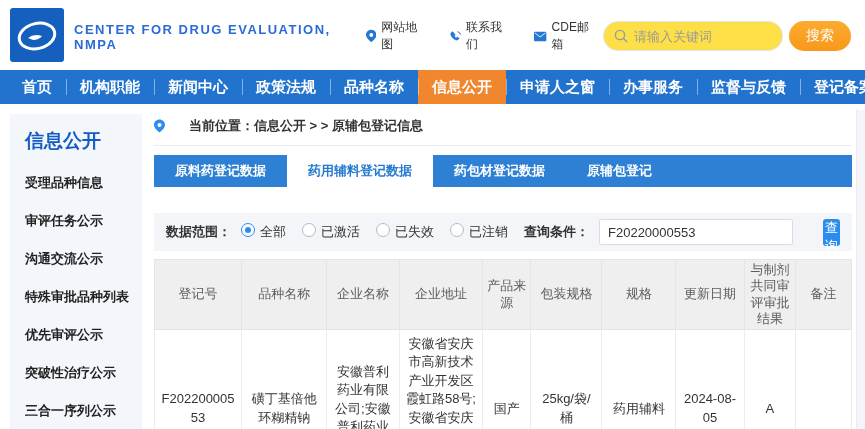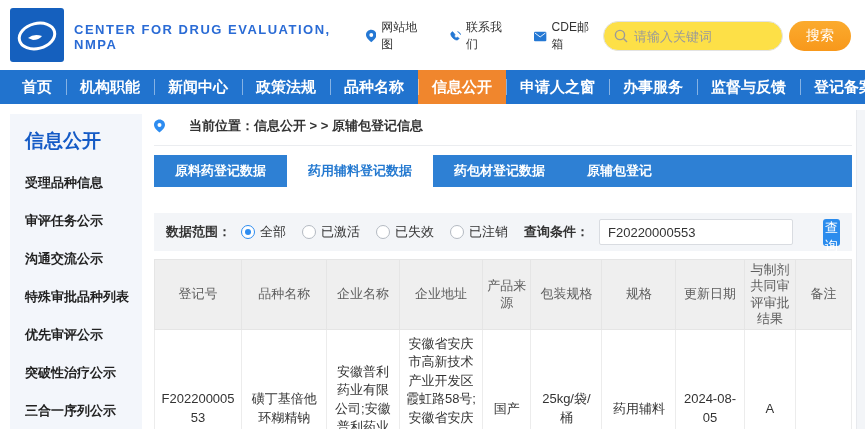--- a/index.html
+++ b/index.html
@@ -43,21 +43,21 @@
   .breadcrumb { display:flex; align-items:center; gap:24px; font-size:13px; color:#333; font-weight:600;
     padding:3px 0 10px; border-bottom:1px solid #ebedf0; margin-bottom:9px; }
 
   .tabs { display:flex; background:#2e80d4; height:32px; }
   .tab { padding:0 21px; line-height:32px; color:#fff; font-size:13px; font-weight:600; cursor:pointer; white-space:nowrap; }
   .tab.active { background:#fff; color:#2479d0; }
 
   .filter { margin-top:26px; background:#f3f5f8; height:38px; display:flex; align-items:center;
     padding:0 12px; font-size:13px; color:#333; }
   .f-label { font-weight:bold; margin-right:10px; white-space:nowrap; }
-  .radio-item { display:flex; align-items:center; margin-right:16px; cursor:pointer; white-space:nowrap;font-family:Liberation Mono, monospace; }
+  .radio-item { display:flex; align-items:flex-start; margin-right:16px; cursor:pointer; white-space:nowrap;font-family:Liberation Mono, monospace; }
   .radio { width:14px; height:14px; border-radius:50%; border:1px solid #b4bac2; background:#fff;
     margin-right:5px; position:relative; flex:0 0 14px; }
   .radio.selected { border-color:#2d8cf0; }
   .radio.selected::after { content:''; position:absolute; inset:3px; border-radius:50%; background:#2d8cf0; }
   .query-input { width:215px; height:26px; border:1px solid #d9dce1; background:#fff; padding:0 8px;
     font-size:13px; color:#333; border-radius:2px; outline:none; }
   .query-btn { margin-left:30px; width:52px; height:27px; background:#2b8ced; color:#fff; border:none;
     border-radius:3px; font-size:13px; cursor:pointer; }
 
   table.grid { width:100%; border-collapse:collapse; margin-top:8px; table-layout:fixed; }

